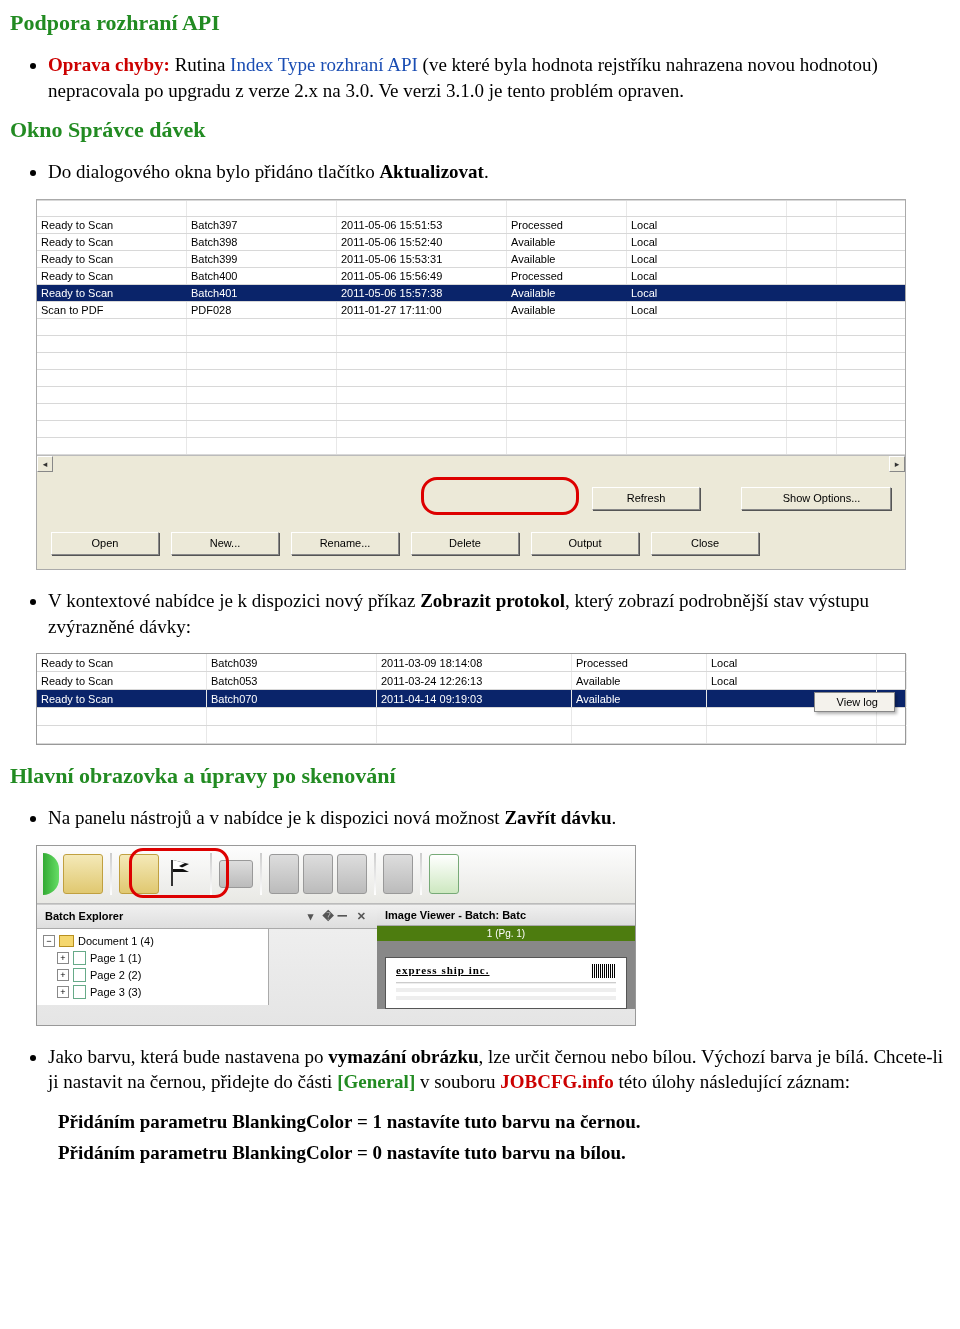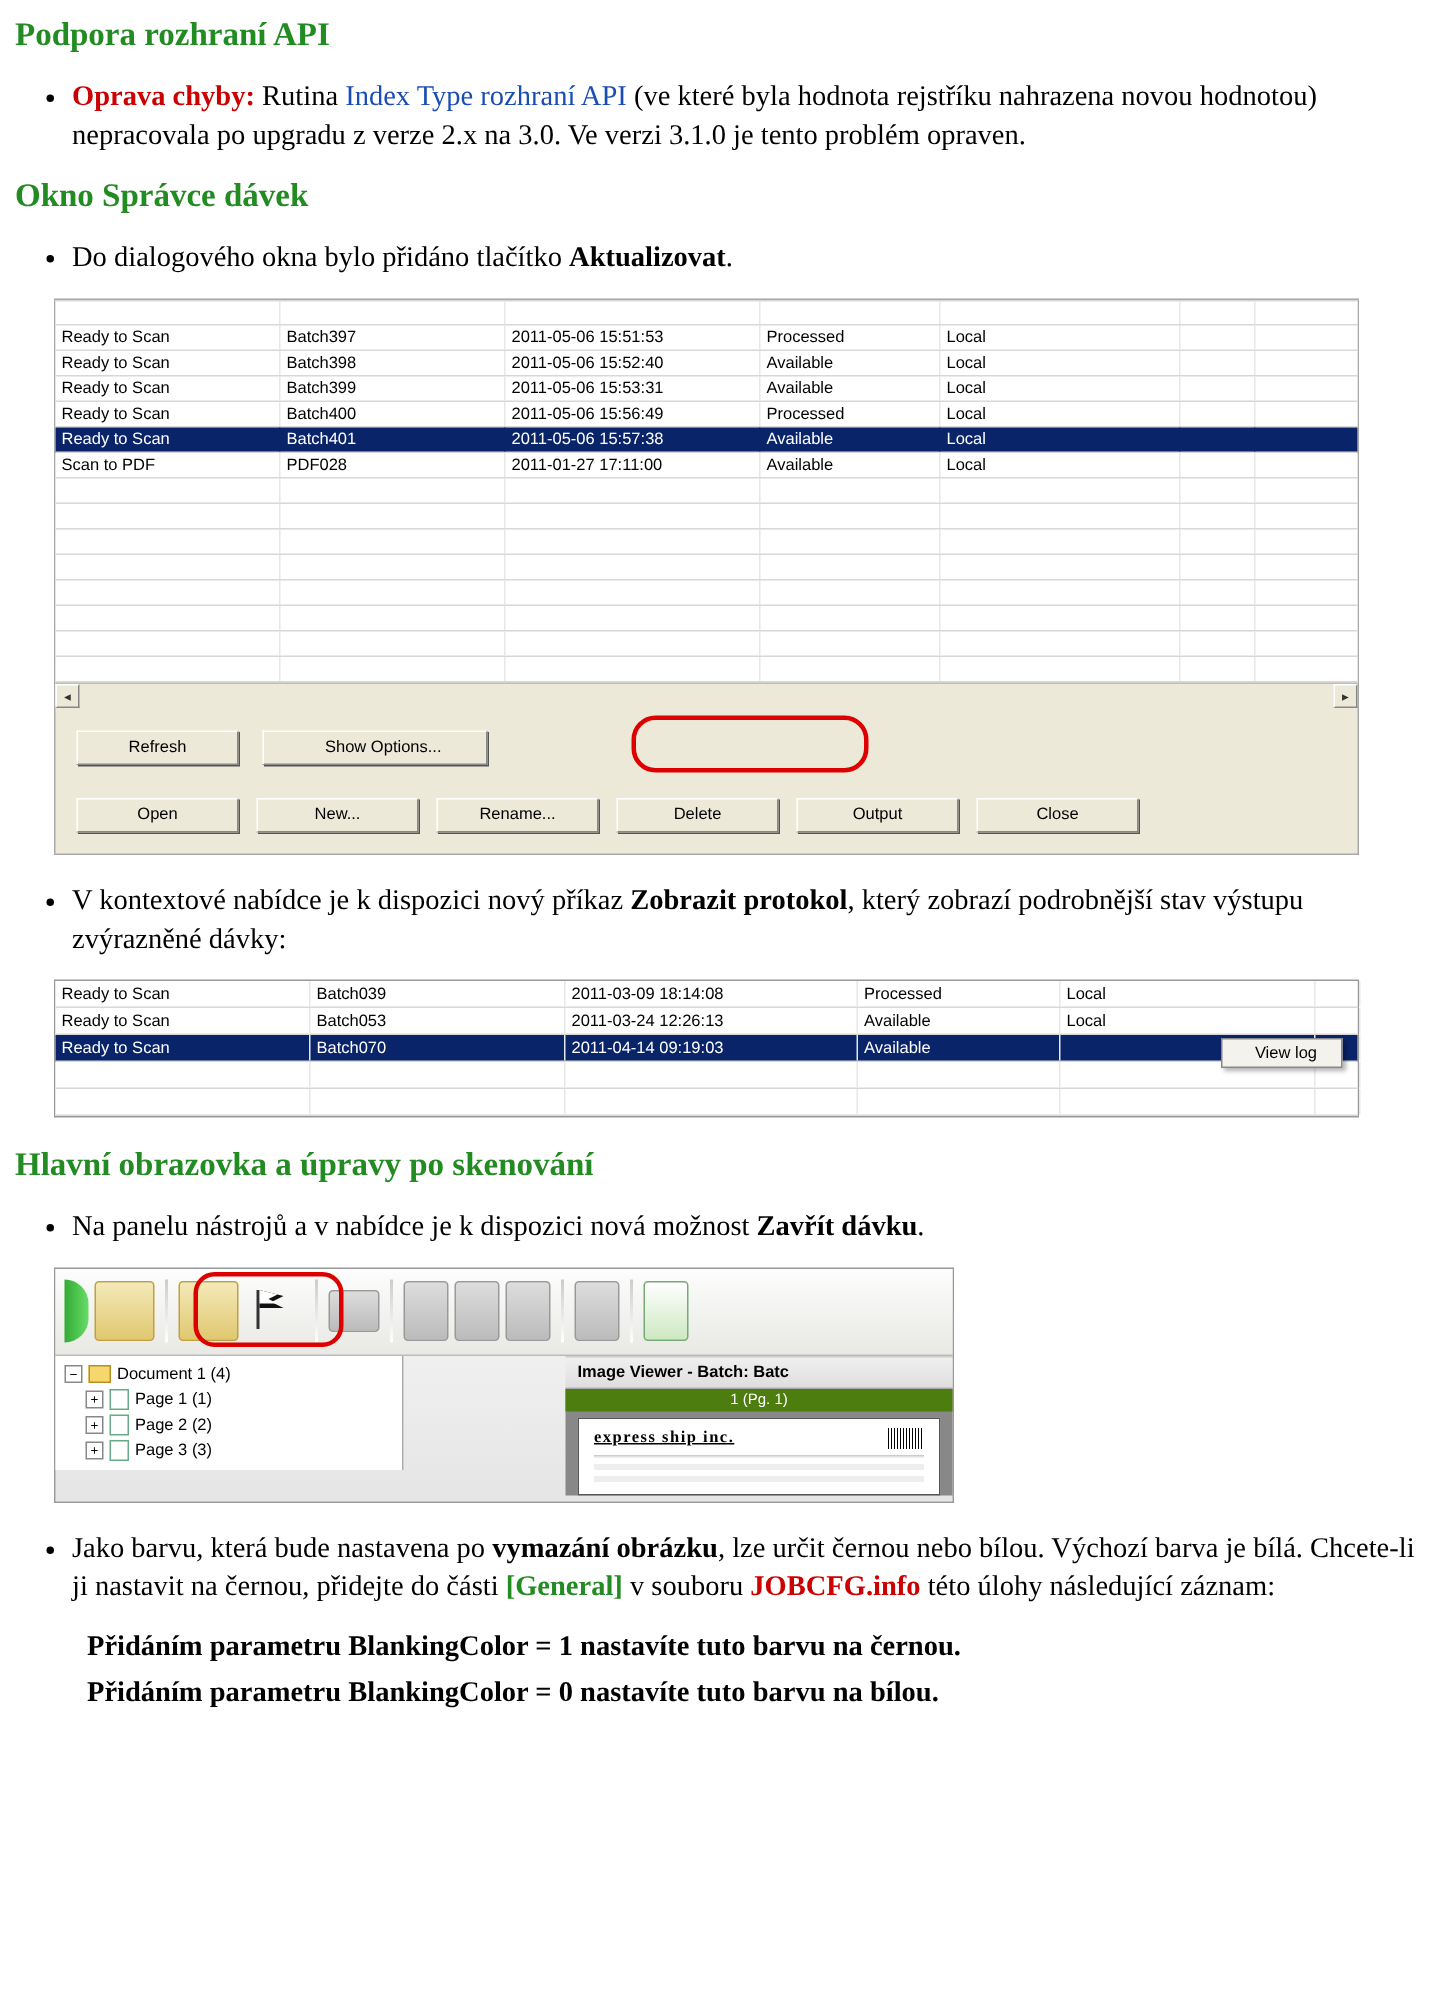--- a/index.html
+++ b/index.html
@@ -14,21 +14,21 @@
 .file-red { color: #cc0000; font-weight: bold; }
 .screenshot-box { background: #ece9d8; border: 1px solid #aaa; margin: 8px 0 18px 26px; font-family: Tahoma, Arial, sans-serif; font-size: 11px; color: #000; }
 .grid { background: #fff; }
 .grid-row { display: grid; grid-template-columns: 150px 150px 170px 120px 160px 50px; border-bottom: 1px solid #d8d8d8; height: 17px; align-items: center; }
 .grid-row span { padding: 0 4px; white-space: nowrap; overflow: hidden; border-right: 1px solid #e8e8e8; height: 100%; display: flex; align-items: center; }
 .grid-row.selected { background: #0a246a; color: #fff; }
 .grid-row.selected span { border-right: 1px solid #0a246a; }
 .grid-row.empty span { border-right: 1px solid #e8e8e8; }
 .scrollbar-h { background: #ece9d8; height: 16px; border-top: 1px solid #bbb; display: flex; justify-content: space-between; }
 .scroll-btn { width: 16px; height: 16px; background: #ece9d8; border: 1px solid #fff; border-right-color: #888; border-bottom-color: #888; display: flex; align-items: center; justify-content: center; font-size: 9px; color: #333; }
-.dialog-buttons { padding: 16px 14px 10px 14px; display: flex; justify-content: flex-start; gap: 16px; }
+.dialog-buttons { padding: 16px 14px 10px 14px; display: flex; justify-content: flex-end; gap: 41px; }
 .dialog-buttons2 { padding: 12px 14px 14px 14px; display: flex; gap: 12px; justify-content: flex-start; }
 .win-button { background: #ece9d8; border: 1px solid #888; border-top-color: #fff; border-left-color: #fff; box-shadow: 1px 1px 0 #555; min-width: 108px; height: 23px; font-family: Tahoma, sans-serif; font-size: 11px; cursor: pointer; }
 .red-highlight { border: 3px solid #d00; border-radius: 16px; position: absolute; }
 .rel { position: relative; }
 .screenshot-box2 { background: #fff; border: 1px solid #999; margin: 6px 0 18px 26px; font-family: Tahoma, Arial, sans-serif; font-size: 11px; position: relative; }
 .grid2 { background: #fff; }
 .grid2-row { display: grid; grid-template-columns: 170px 170px 195px 135px 170px 30px; border-bottom: 1px solid #d8d8d8; height: 18px; align-items: center; }
 .grid2-row span { padding: 0 4px; border-right: 1px solid #e8e8e8; height: 100%; display: flex; align-items: center; }
 .grid2-row.selected { background: #0a246a; color: #fff; }
 .context-menu { position: absolute; right: 10px; top: 38px; background: #f4f2ec; border: 1px solid #888; box-shadow: 2px 2px 3px rgba(0,0,0,0.3); padding: 3px 16px 3px 22px; font-size: 11px; color: #000; }
@@ -39,21 +39,21 @@
 .toolbar-icon.flag { background: transparent; border: none; }
 .flag-svg { width: 36px; height: 36px; }
 .panel-header { background: linear-gradient(#f0f0f0,#dedede); padding: 4px 8px; font-size: 11px; font-weight: bold; border-top: 1px solid #ccc; border-bottom: 1px solid #aaa; display: flex; justify-content: space-between; align-items: center; }
 .tree-panel { width: 232px; border-right: 1px solid #aaa; background: #fff; padding: 4px 6px; font-size: 11px; }
 .tree-item { display: flex; align-items: center; gap: 4px; height: 17px; }
 .tree-icon { width: 12px; height: 12px; border: 1px solid #888; display: inline-flex; align-items: center; justify-content: center; font-size: 9px; background: #fff; }
 .page-icon { width: 13px; height: 14px; background: #fff; border: 1px solid #6a8; display: inline-block; }
 .folder-icon { width: 15px; height: 12px; background: #f5d76e; border: 1px solid #b89020; display: inline-block; }
 .viewer-panel { flex: 1; background: #888; padding: 0; }
 .viewer-title { background: #4d7c0f; color: #fff; font-size: 10px; padding: 2px 0; text-align: center; }
-.doc-preview { background: #fff; margin: 4px 8px; height: 52px; border: 1px solid #555; padding: 6px 10px; font-size: 8px; }
+.doc-preview { background: #fff; margin: 16px 8px; height: 52px; border: 1px solid #555; padding: 6px 10px; font-size: 8px; }
 .express { font-family: serif; font-weight: bold; text-decoration: underline; font-size: 11px; letter-spacing: 1px; }
 .barcode { display: inline-block; width: 24px; height: 14px; background: repeating-linear-gradient(90deg,#000 0 1px,#fff 1px 2px); float: right; }
 .pin-close { font-size: 11px; letter-spacing: 3px; color: #555; }
 .sep { width: 2px; height: 42px; background: linear-gradient(#ccc,#fff); margin: 0 3px; }
 .red-circle-toolbar { border: 3px solid #d00; border-radius: 14px; position: absolute; left: 92px; top: 2px; width: 100px; height: 50px; }
 p.para { margin-left: 48px; margin-bottom: 5px; line-height: 1.35; font-weight: bold; }
 </style>
 </head>
 <body>
 
@@ -292,20 +292,24 @@
     <div class="toolbar-icon gray" style="width:30px;"></div>
     <div class="toolbar-icon gray" style="width:30px;"></div>
     <div class="sep"></div>
     <div class="toolbar-icon gray" style="width:30px;"></div>
     <div class="sep"></div>
     <div class="toolbar-icon" style="width:30px;background:linear-gradient(#fff,#cde8c0);border:1px solid #7a7;"></div>
     <div class="red-circle-toolbar"></div>
   </div>
   <div style="display:flex;">
     <div style="width:340px;">
+      <div class="panel-header">
+        <span>Batch Explorer</span>
+        <span class="pin-close">▾ �ー ✕</span>
+      </div>
       <div class="tree-panel">
         <div class="tree-item">
             <span class="tree-icon">−</span>
             <span class="folder-icon"></span>
             <span>Document 1 (4)</span>
           </div>
         <div class="tree-item" style="padding-left:14px;">
             <span class="tree-icon">+</span>
             <span class="page-icon"></span>
             <span>Page 1 (1)</span>

